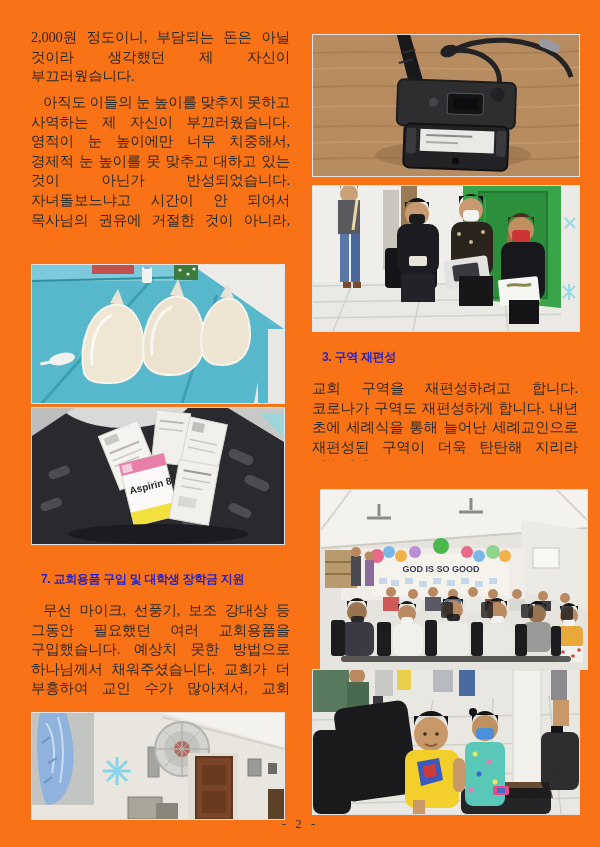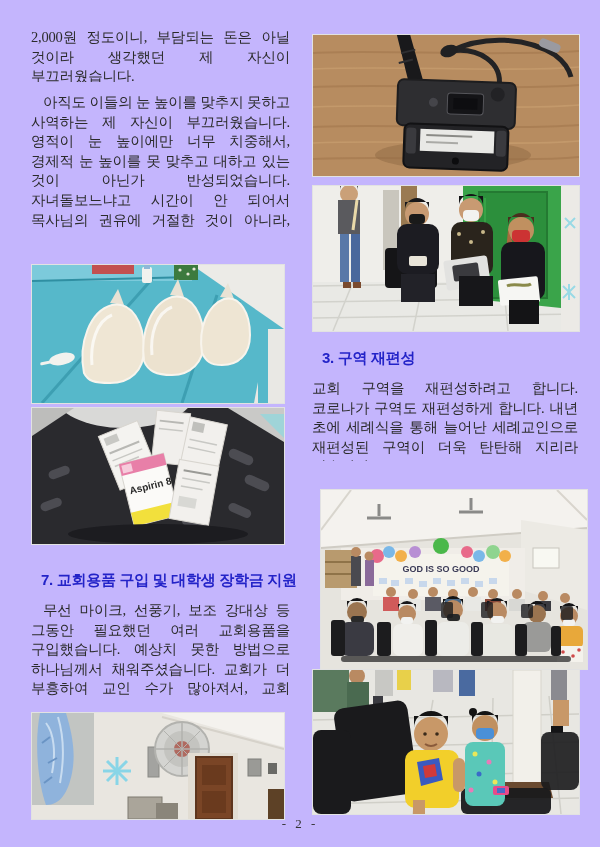--- a/index.html
+++ b/index.html
@@ -1,28 +1,28 @@
 <!DOCTYPE html>
 <html><head>
 <meta charset="utf-8">
 <style>
   html,body{margin:0;padding:0;background:#ffffff;}
   .page{
-    position:relative;width:600px;height:847px;background:#c4b5fd;
+    position:relative;width:600px;height:847px;background:#f97316;
     font-family:"Liberation Serif","DejaVu Serif",serif;color:#2b2b2b;
     overflow:hidden;margin:0 auto;
   }
   .para{
     position:absolute;text-align:justify;font-size:14.5px;line-height:19.6px;
     letter-spacing:-0.2px;word-break:keep-all;overflow:hidden;color:#2b2b2b;
   }
   .para.indent{text-indent:12px;}
   .heading{
     position:absolute;font-family:"Liberation Sans","DejaVu Sans",sans-serif;
-    font-weight:bold;font-size:15px;color:#2323c8;letter-spacing:-0.3px;
+    font-weight:bold;font-size:12px;color:#2323c8;letter-spacing:-0.3px;
     padding-left:10px;white-space:nowrap;
   }
   .photo{
     position:absolute;border:1px solid #e2e2e2;overflow:hidden;background:#eeeeee;
   }
   .photo svg{display:block;width:100%;height:100%;}
   .page-number{
     position:absolute;top:816px;left:0;width:600px;text-align:center;
     font-size:13px;letter-spacing:3px;color:#333;
     font-family:"Liberation Serif","DejaVu Serif",serif;

